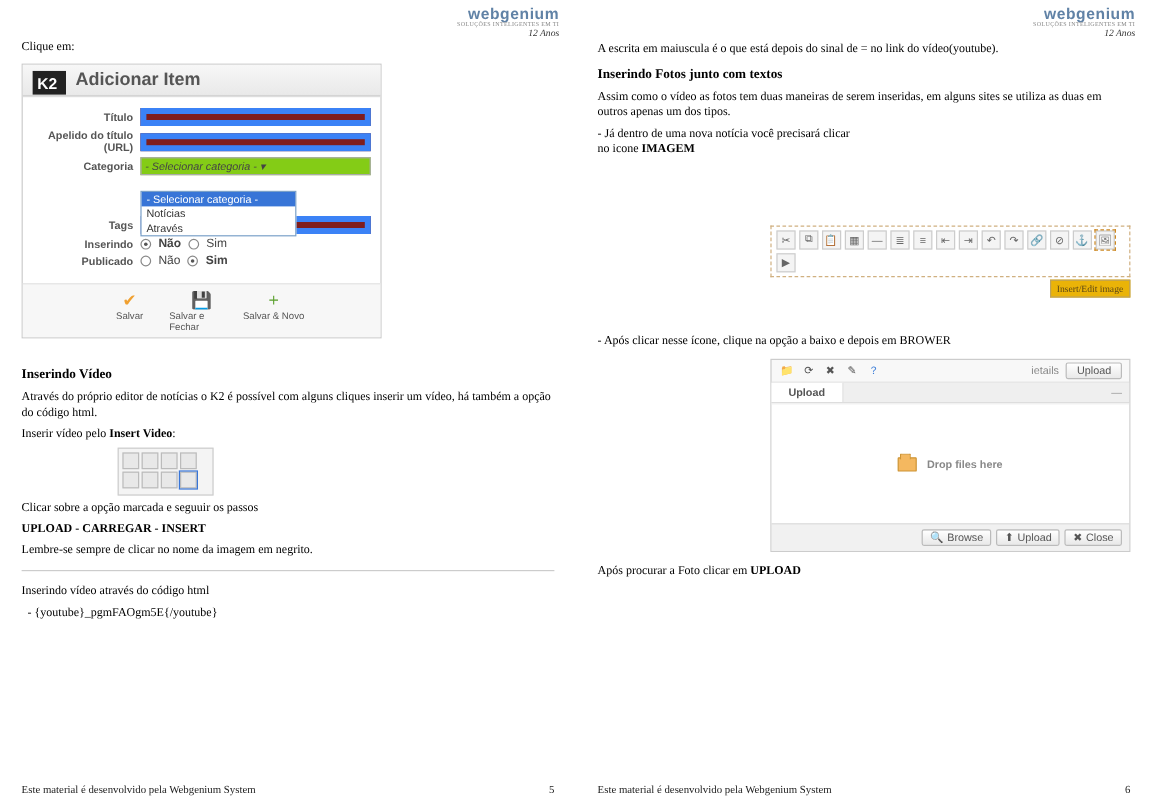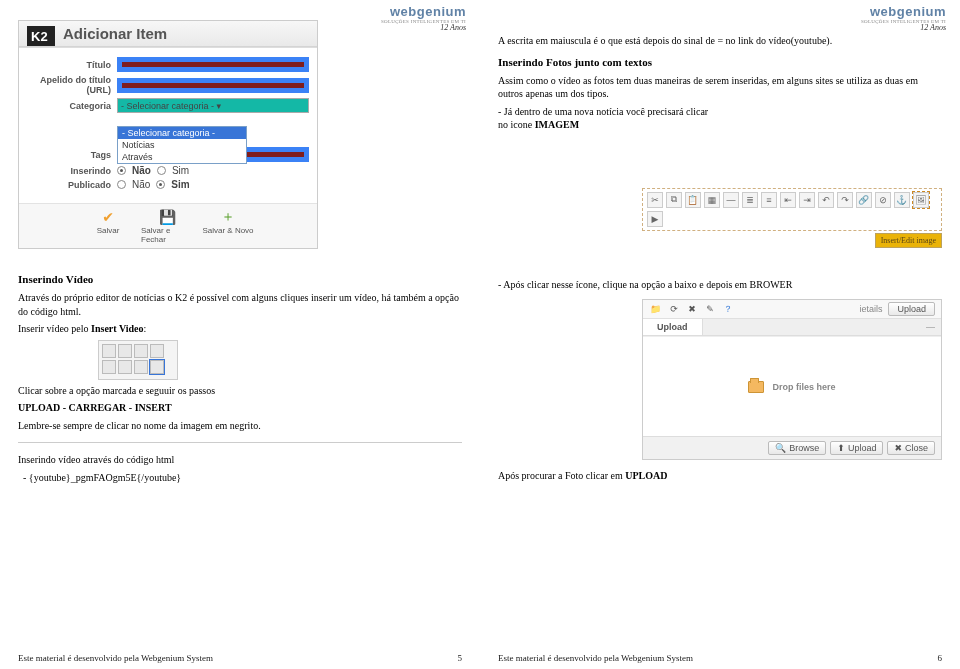--- a/index.html
+++ b/index.html
@@ -78,22 +78,22 @@
   .k2-icon svg { width:28px; height:20px;}
   .k2-body { padding:6px 8px 10px 8px;}
   .k2-row { display:flex; align-items:center; margin:3px 0;}
   .k2-label { width:90px; text-align:right; padding-right:6px; font-size:9px; color:#555; font-weight:bold;}
   .k2-input {
     flex:1; height:15px;
     border:5px solid #3b82f6; background:#7f1d1d;
     font-size:9px; padding:0 3px;
   }
   .k2-select {
-    border:1px solid #aaa; background:#14b8a6; font-size:9px; padding:1px 3px;
-    display:flex; align-items:center; gap:2px; height:15px;
+    border:1px solid #aaa; background:#84cc16; font-size:9px; padding:1px 3px;
+    display:flex; align-items:center; gap:2px; height:15px;font-style:italic;
   }
   .k2-dropdown {
     position:relative;
   }
   .k2-dd-panel {
     position:absolute; top:28px; left:0;
     border:1px solid #7aa0c8;
     background:#fff;
     width:130px;
     z-index:2;
@@ -199,20 +199,21 @@
 
 <div class="pages">
 
   <div class="page">
     <div class="logo">
       <span class="logo-txt">webgenium</span>
       <span class="logo-sub">SOLUÇÕES INTELIGENTES EM TI</span>
       <span class="logo-line">12 Anos</span>
     </div>
 
+    <div class="intro">Clique em:</div>
 
     <div class="k2-window">
       <div class="k2-toolbar">
         <span class="k2-icon">
           <svg viewBox="0 0 28 20">
               <rect x="0" y="0" width="28" height="20" fill="#222"></rect>
               <text x="4" y="15" font-size="13" font-family="Arial" fill="#fff" font-weight="bold">K2</text>
             </svg>
         </span>
         <span class="k2-title">Adicionar Item</span>

